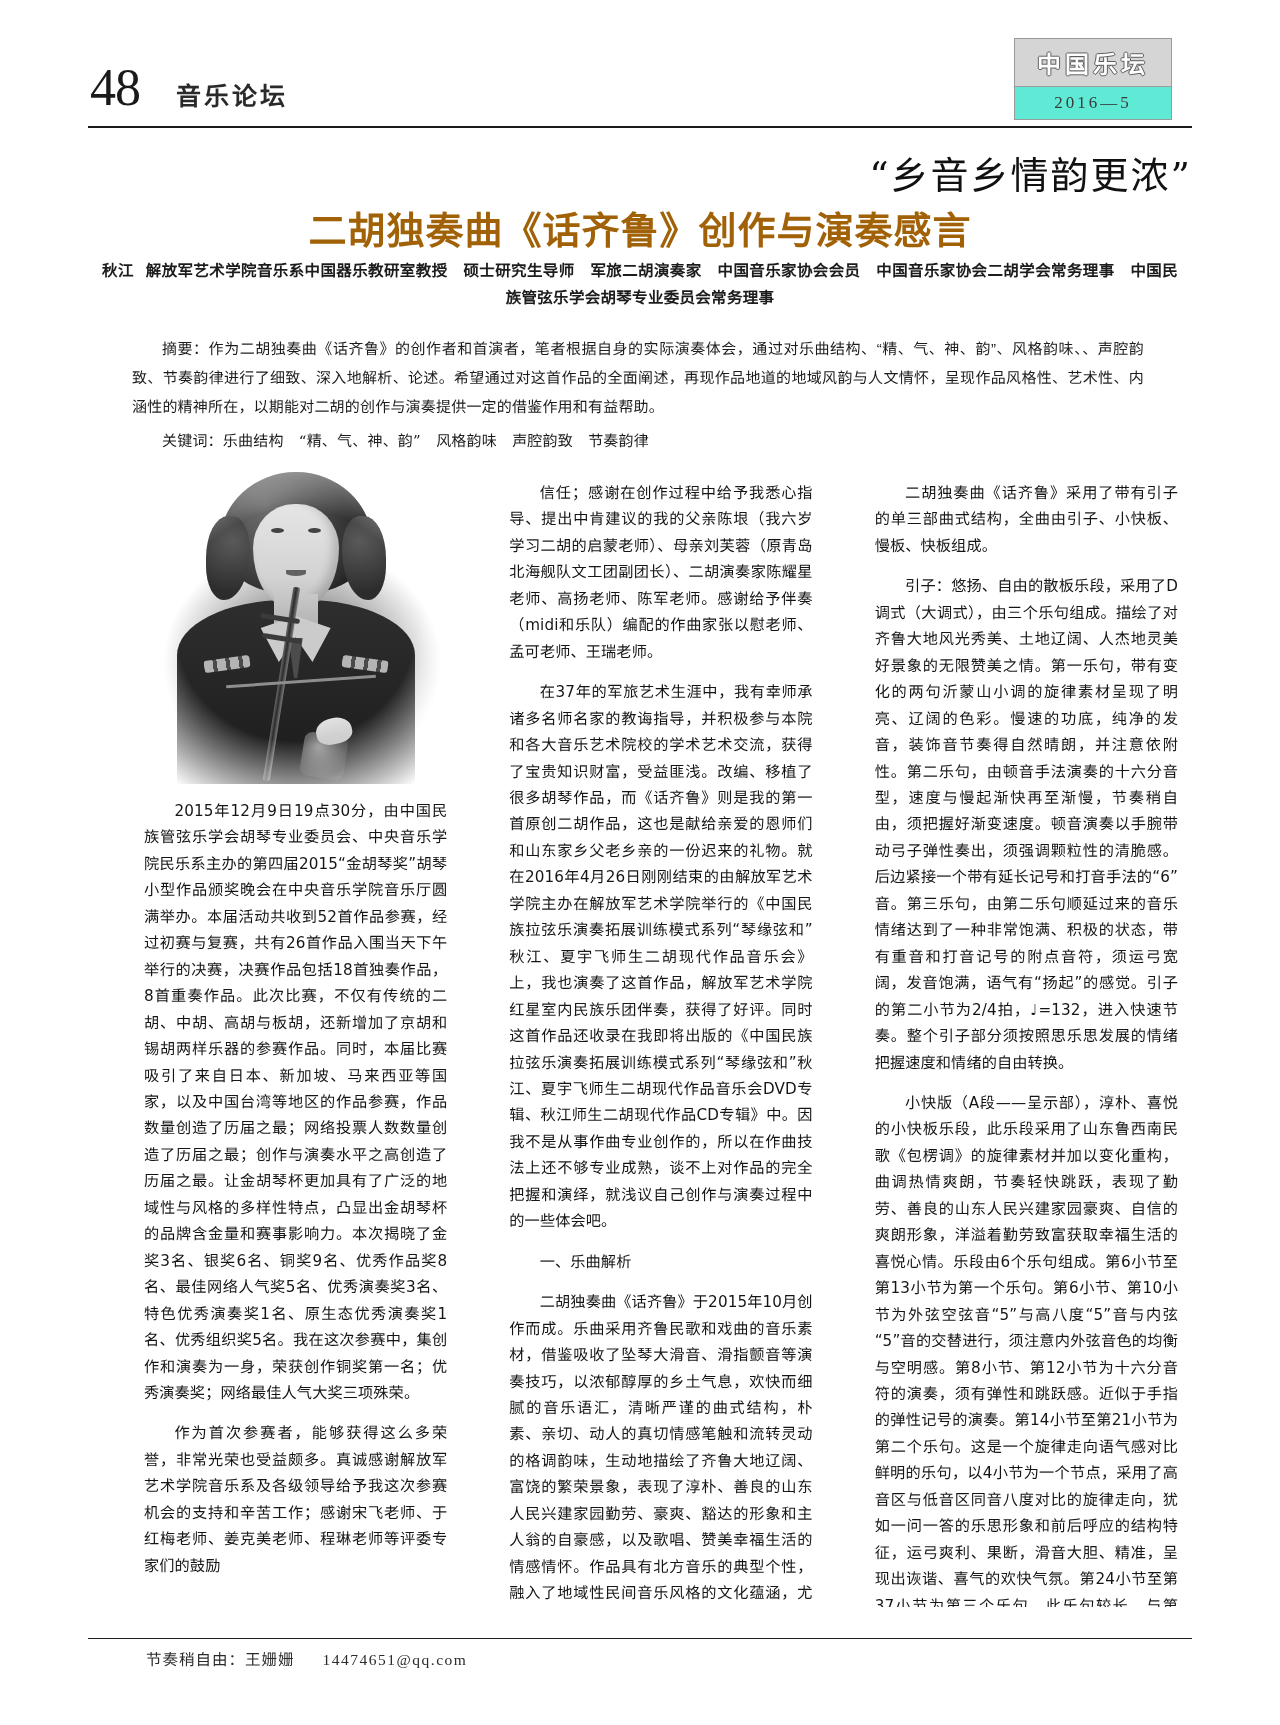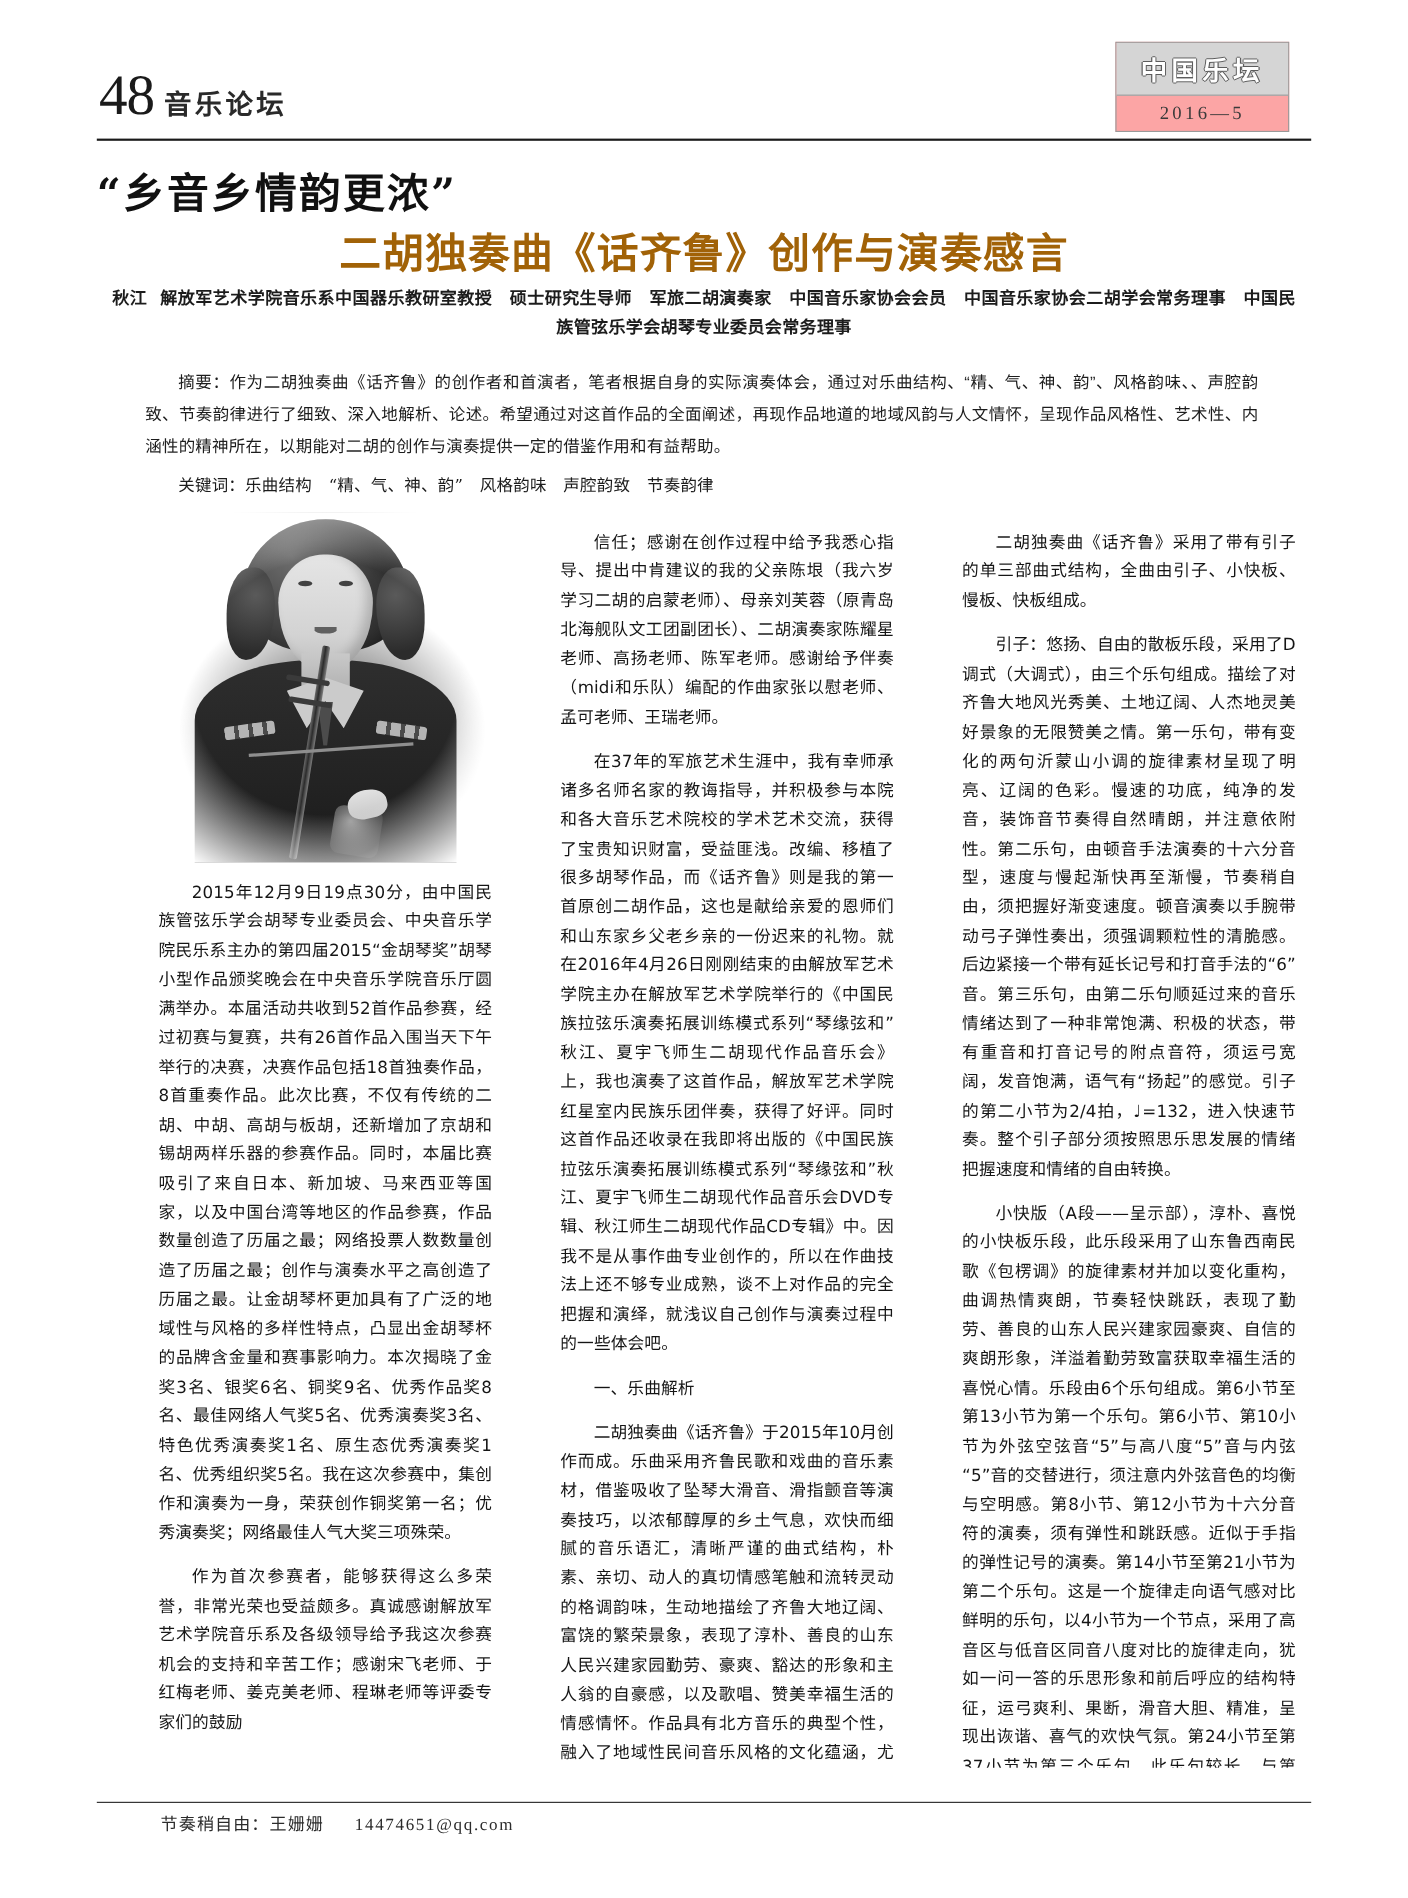--- a/index.html
+++ b/index.html
@@ -28,21 +28,21 @@
     position: absolute;
     left: 0; right: 0; top: 0;
     height: 132px;
   }
   .folio {
     position: absolute;
     left: 90px;
     top: 58px;
     display: flex;
     align-items: baseline;
-    gap: 9px;
+    gap: 36px;
   }
   .folio-num {
     font-size: 52px;
     font-weight: 400;
     letter-spacing: -1px;
     color: #1a1a1a;
     font-family: "Liberation Serif", serif;
   }
   .folio-label {
     font-size: 25px;
@@ -50,21 +50,21 @@
     letter-spacing: 3px;
     font-family: "DejaVu Serif", serif;
     font-weight: 600;
   }
   .masthead {
     position: absolute;
     right: 108px;
     top: 38px;
     width: 156px;
     border: 1.5px solid #9a9a9a;
-    background: #fca5a5;
+    background: #5eead4;
   }
   .masthead-title {
     height: 48px;
     background: #d5d5d5;
     display: flex;
     align-items: center;
     justify-content: center;
     font-size: 24px;
     letter-spacing: 4px;
     color: #ffffff;
@@ -96,23 +96,23 @@
   }
 
   
   .titleblock {
     position: absolute;
     left: 88px;
     right: 88px;
     top: 150px;
   }
   .title-main {
-    text-align: left;
+    text-align: right;
     font-size: 38px;
-    font-weight: 700;
+    font-weight: 400;
     letter-spacing: 2px;
     color: #111;
     font-family: "DejaVu Serif", serif;
     line-height: 1.38;
     margin: 0;
   }
   .title-sub {
     text-align: center;
     font-size: 38px;
     font-weight: 700;

